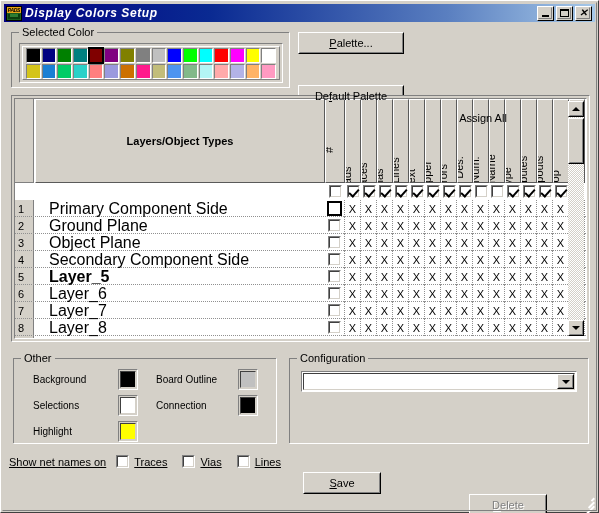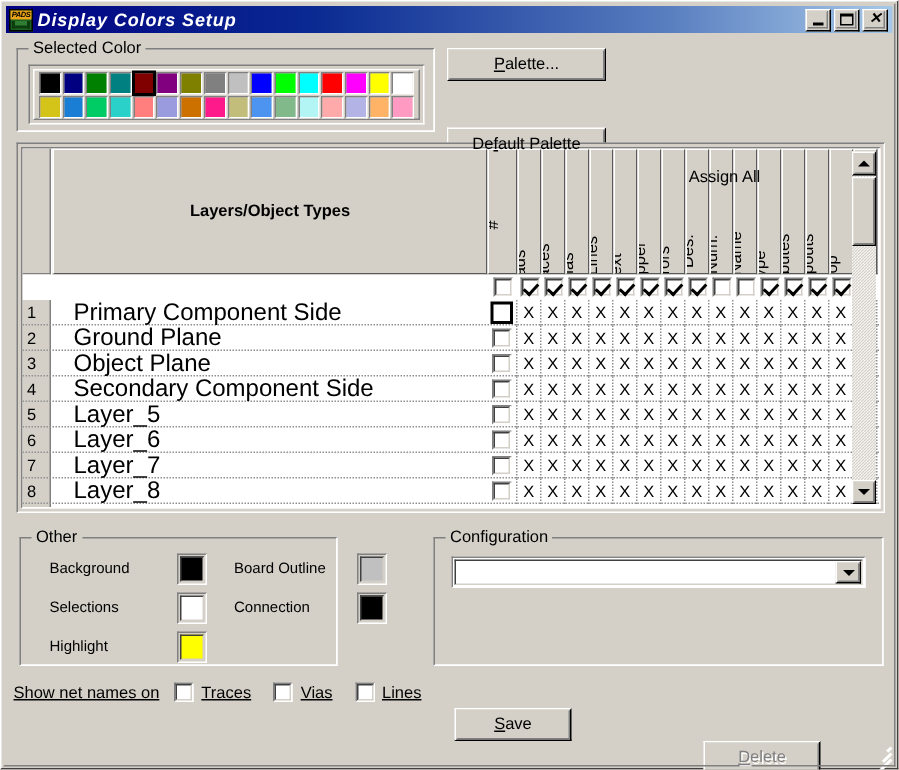--- a/index.html
+++ b/index.html
@@ -625,21 +625,21 @@
             <div class="cell cellx" style="left: 458px; width: 16px;">X</div>
             <div class="cell cellx" style="left: 474px; width: 16px;">X</div>
             <div class="cell cellx" style="left: 490px; width: 16px;">X</div>
             <div class="cell cellx" style="left: 506px; width: 16px;">X</div>
             <div class="cell cellx" style="left: 522px; width: 16px;">X</div>
             <div class="cell cellx" style="left: 538px; width: 16px;">X</div>
             <div class="cell cellx" style="left: 554px; width: 16px;">X</div>
           </div>
           <div class="row" style="top: 169px;">
             <div class="rownum">5</div>
-            <div class="layername" style="width: 286px;">Layer_5</div>
+            <div class="layername" style="width: 286px; font-weight: bold;">Layer_5</div>
             <div class="cell" style="left: 310px; width: 20px;">
               <span class="cb"></span>
             </div>
             <div class="cell cellx" style="left: 330px; width: 16px;">X</div>
             <div class="cell cellx" style="left: 346px; width: 16px;">X</div>
             <div class="cell cellx" style="left: 362px; width: 16px;">X</div>
             <div class="cell cellx" style="left: 378px; width: 16px;">X</div>
             <div class="cell cellx" style="left: 394px; width: 16px;">X</div>
             <div class="cell cellx" style="left: 410px; width: 16px;">X</div>
             <div class="cell cellx" style="left: 426px; width: 16px;">X</div>
@@ -725,21 +725,21 @@
             <span class="arr up"></span>
           </div>
         <div class="sb-thumb" style="top:17px; height:46px;"></div>
         <div class="sb-btn" style="bottom:0;">
             <span class="arr down"></span>
           </div>
       </div>
     </div>
   </div>
 
-  <div class="group" style="left:12px; top:357px; width:212px; height:86px;">
+  <div class="group" style="left:12px; top:357px; width:264px; height:86px;">
     <div class="legend">Other</div>
   </div>
   <div class="other-row" style="left:32px; top:368px;">
     <span class="other-label" style="width:85px;">Background</span>
     <span class="chip">
         <i id="chip0" style="background: rgb(0, 0, 0);"></i>
       </span>
   </div>
   <div class="other-row" style="left:32px; top:394px;">
     <span class="other-label" style="width:85px;">Selections</span>

